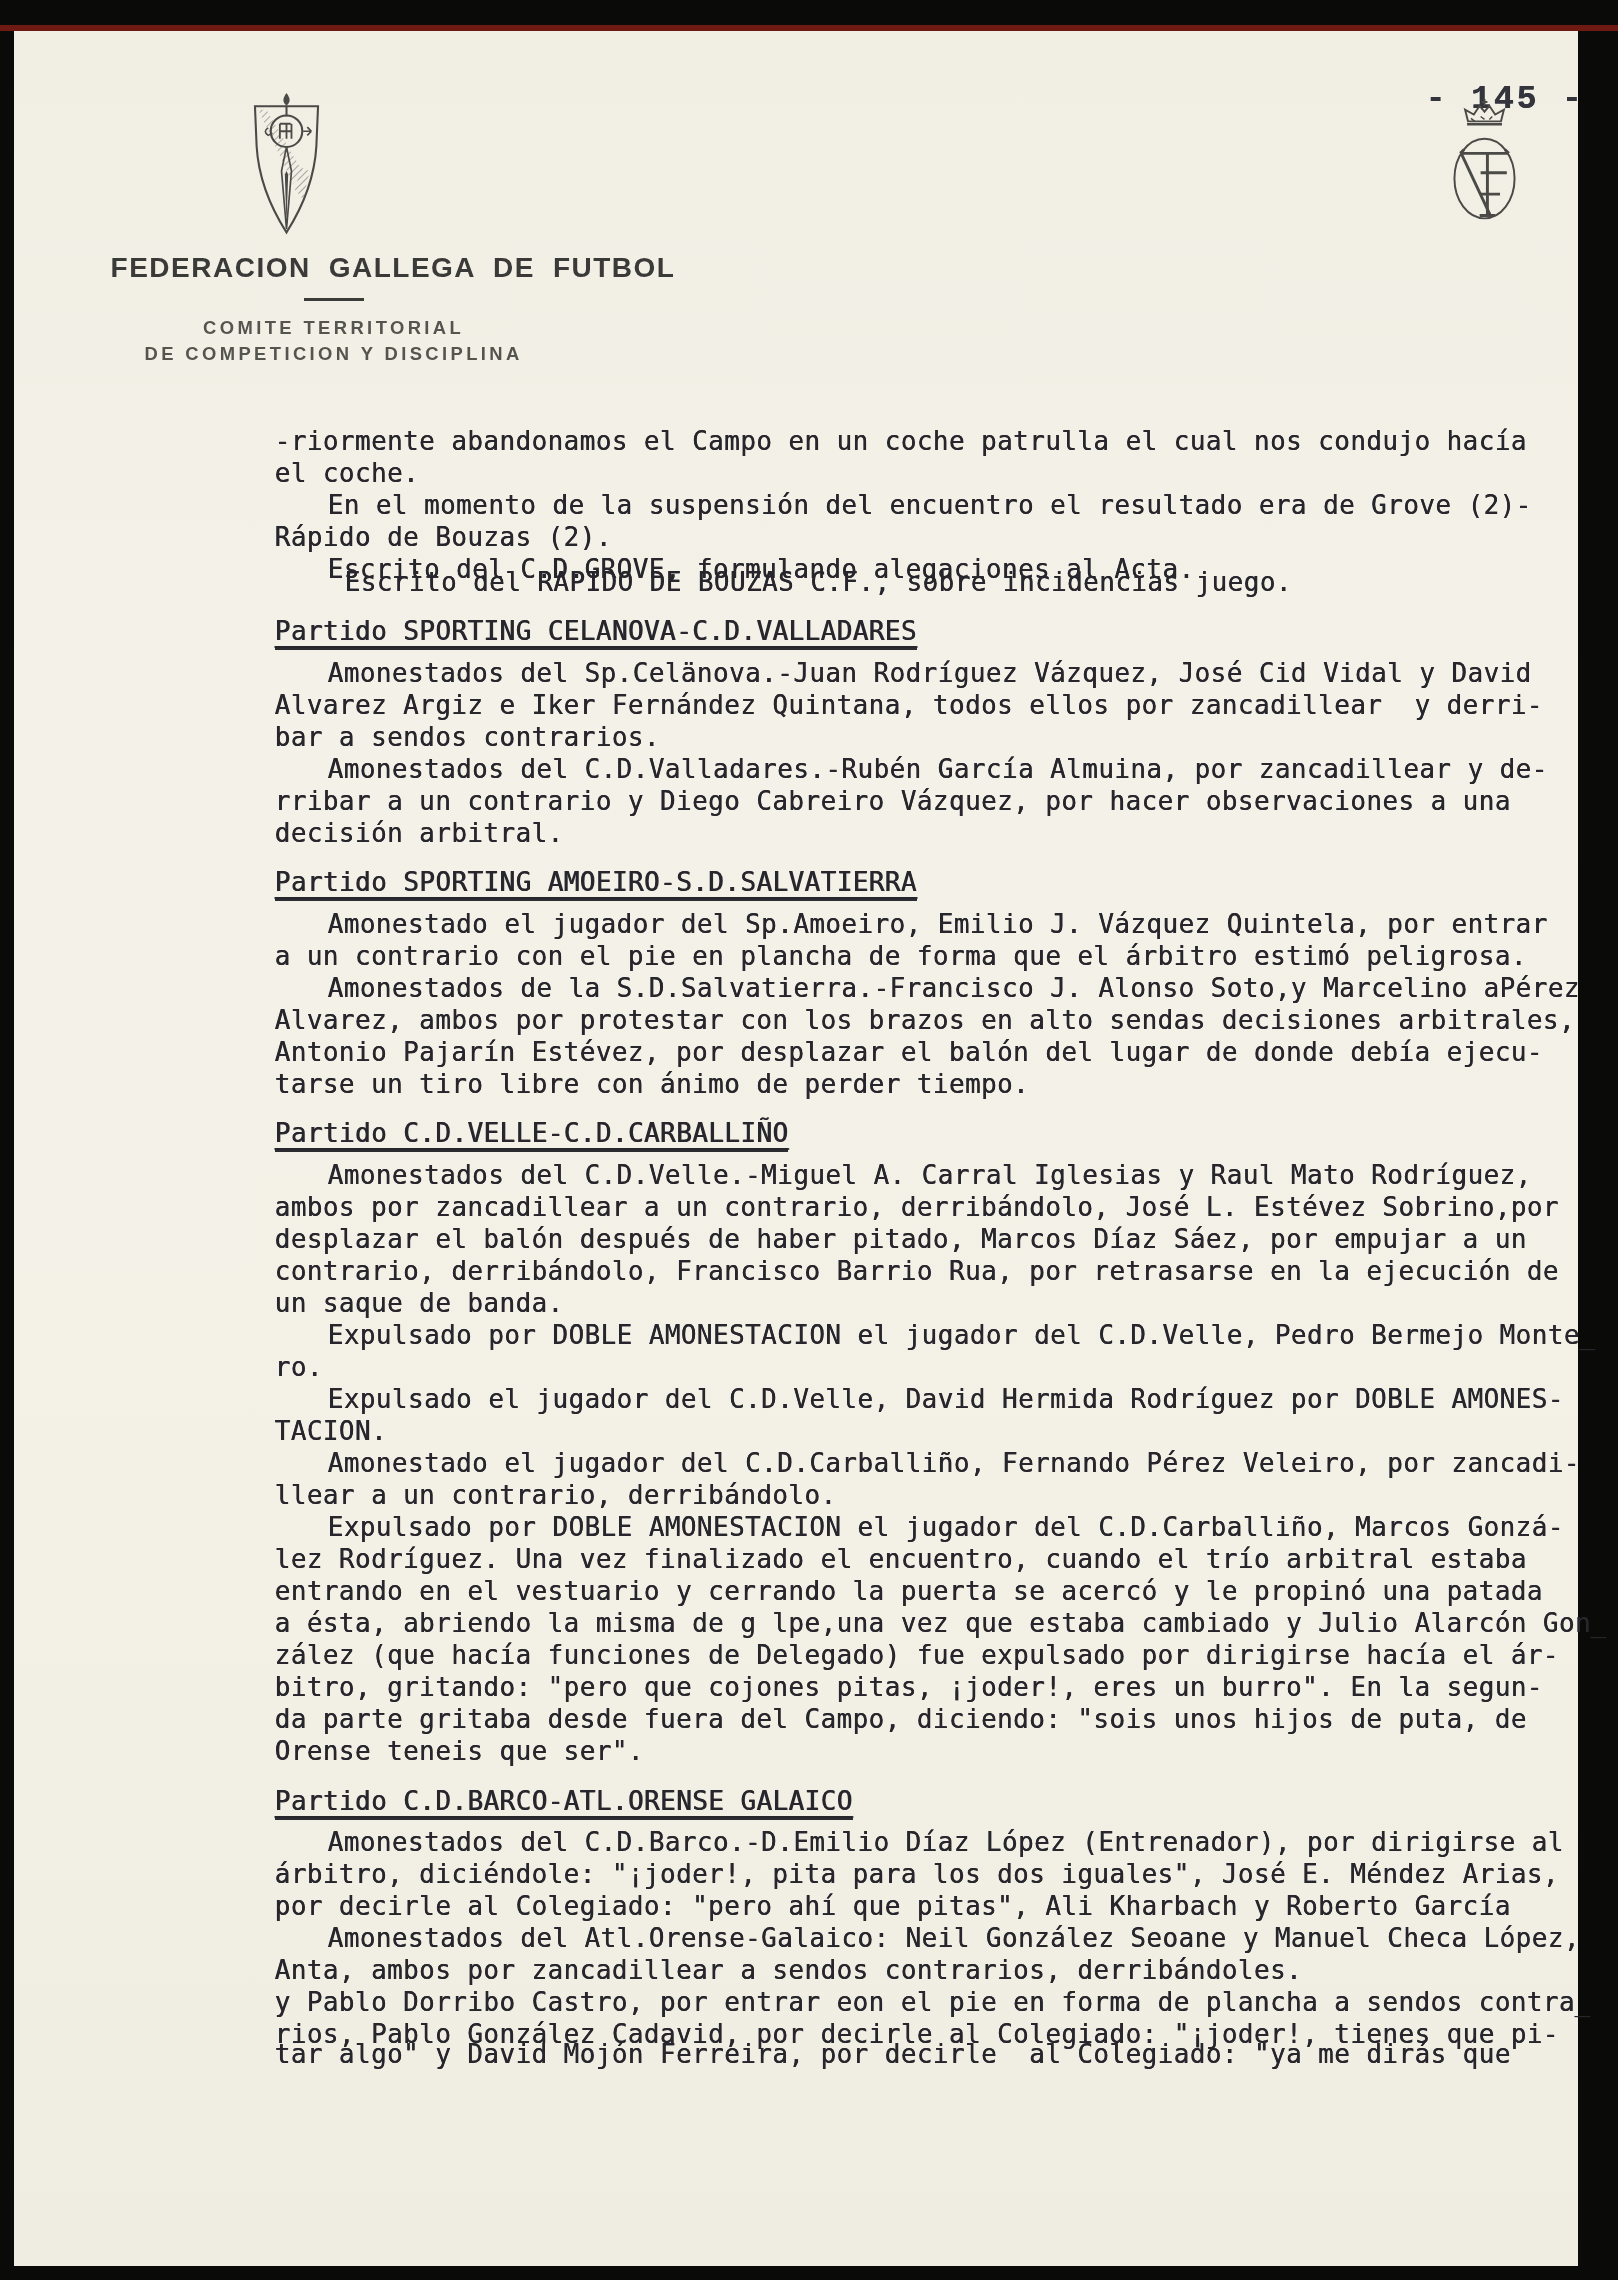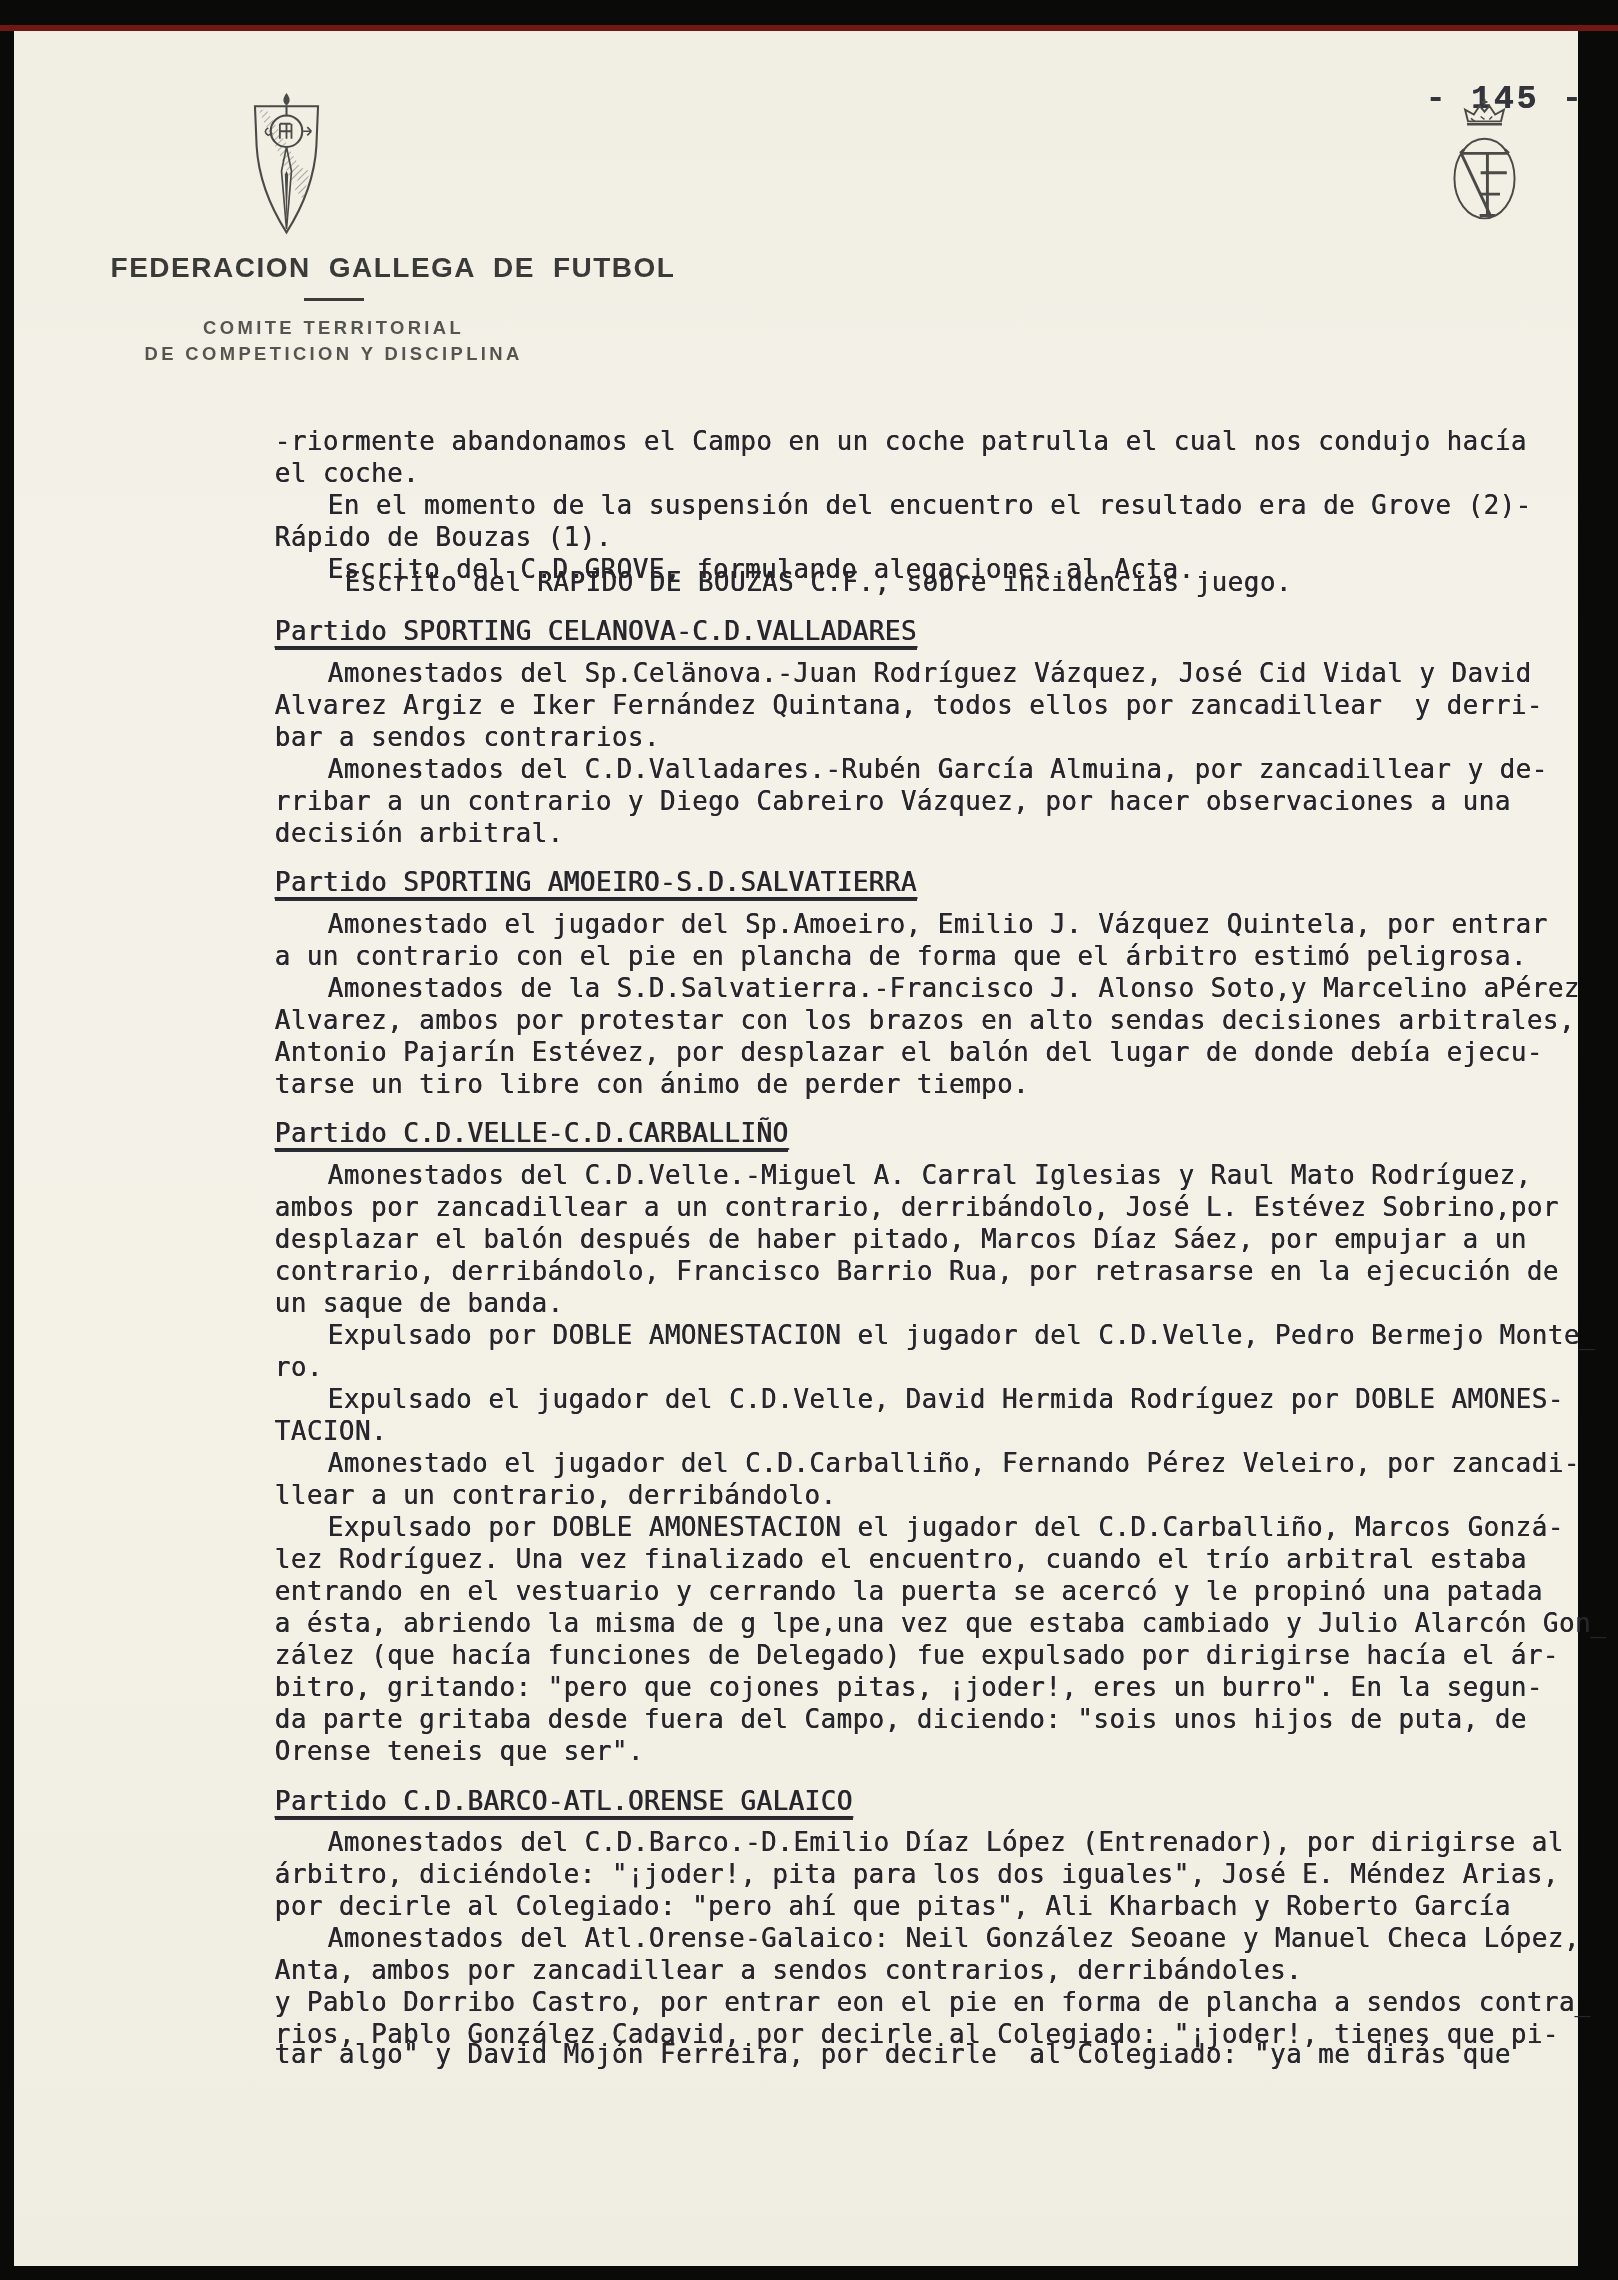--- a/index.html
+++ b/index.html
@@ -91,21 +91,21 @@
       <div class="org-name">FEDERACION GALLEGA DE FUTBOL</div>
       <div class="org-rule"></div>
       <div class="committee">COMITE TERRITORIAL</div>
       <div class="committee">DE COMPETICION Y DISCIPLINA</div>
     </div>
 
     <div class="body">
         <div class="bl p">-riormente abandonamos el Campo en un coche patrulla el cual nos condujo hacía</div>
         <div class="bl p">el coche.</div>
         <div class="bl i">En el momento de la suspensión del encuentro el resultado era de Grove (2)-</div>
-        <div class="bl p">Rápido de Bouzas (1).</div>
+        <div class="bl p">Rápido de Bouzas (2).</div>
         <div class="bl i">Escrito del C.D.GROVE, formulando alegaciones al Acta.</div>
         <div class="bl ov2">Escrito del RAPIDO DE BOUZAS C.F., sobre incidencias juego.</div>
         <div class="bl h"><span class="hu">Partido SPORTING CELANOVA-C.D.VALLADARES</span></div>
         <div class="bl i">Amonestados del Sp.Celänova.-Juan Rodríguez Vázquez, José Cid Vidal y David</div>
         <div class="bl p">Alvarez Argiz e Iker Fernández Quintana, todos ellos por zancadillear  y derri-</div>
         <div class="bl p">bar a sendos contrarios.</div>
         <div class="bl i">Amonestados del C.D.Valladares.-Rubén García Almuina, por zancadillear y de-</div>
         <div class="bl p">rribar a un contrario y Diego Cabreiro Vázquez, por hacer observaciones a una</div>
         <div class="bl p">decisión arbitral.</div>
         <div class="bl h"><span class="hu">Partido SPORTING AMOEIRO-S.D.SALVATIERRA</span></div>

